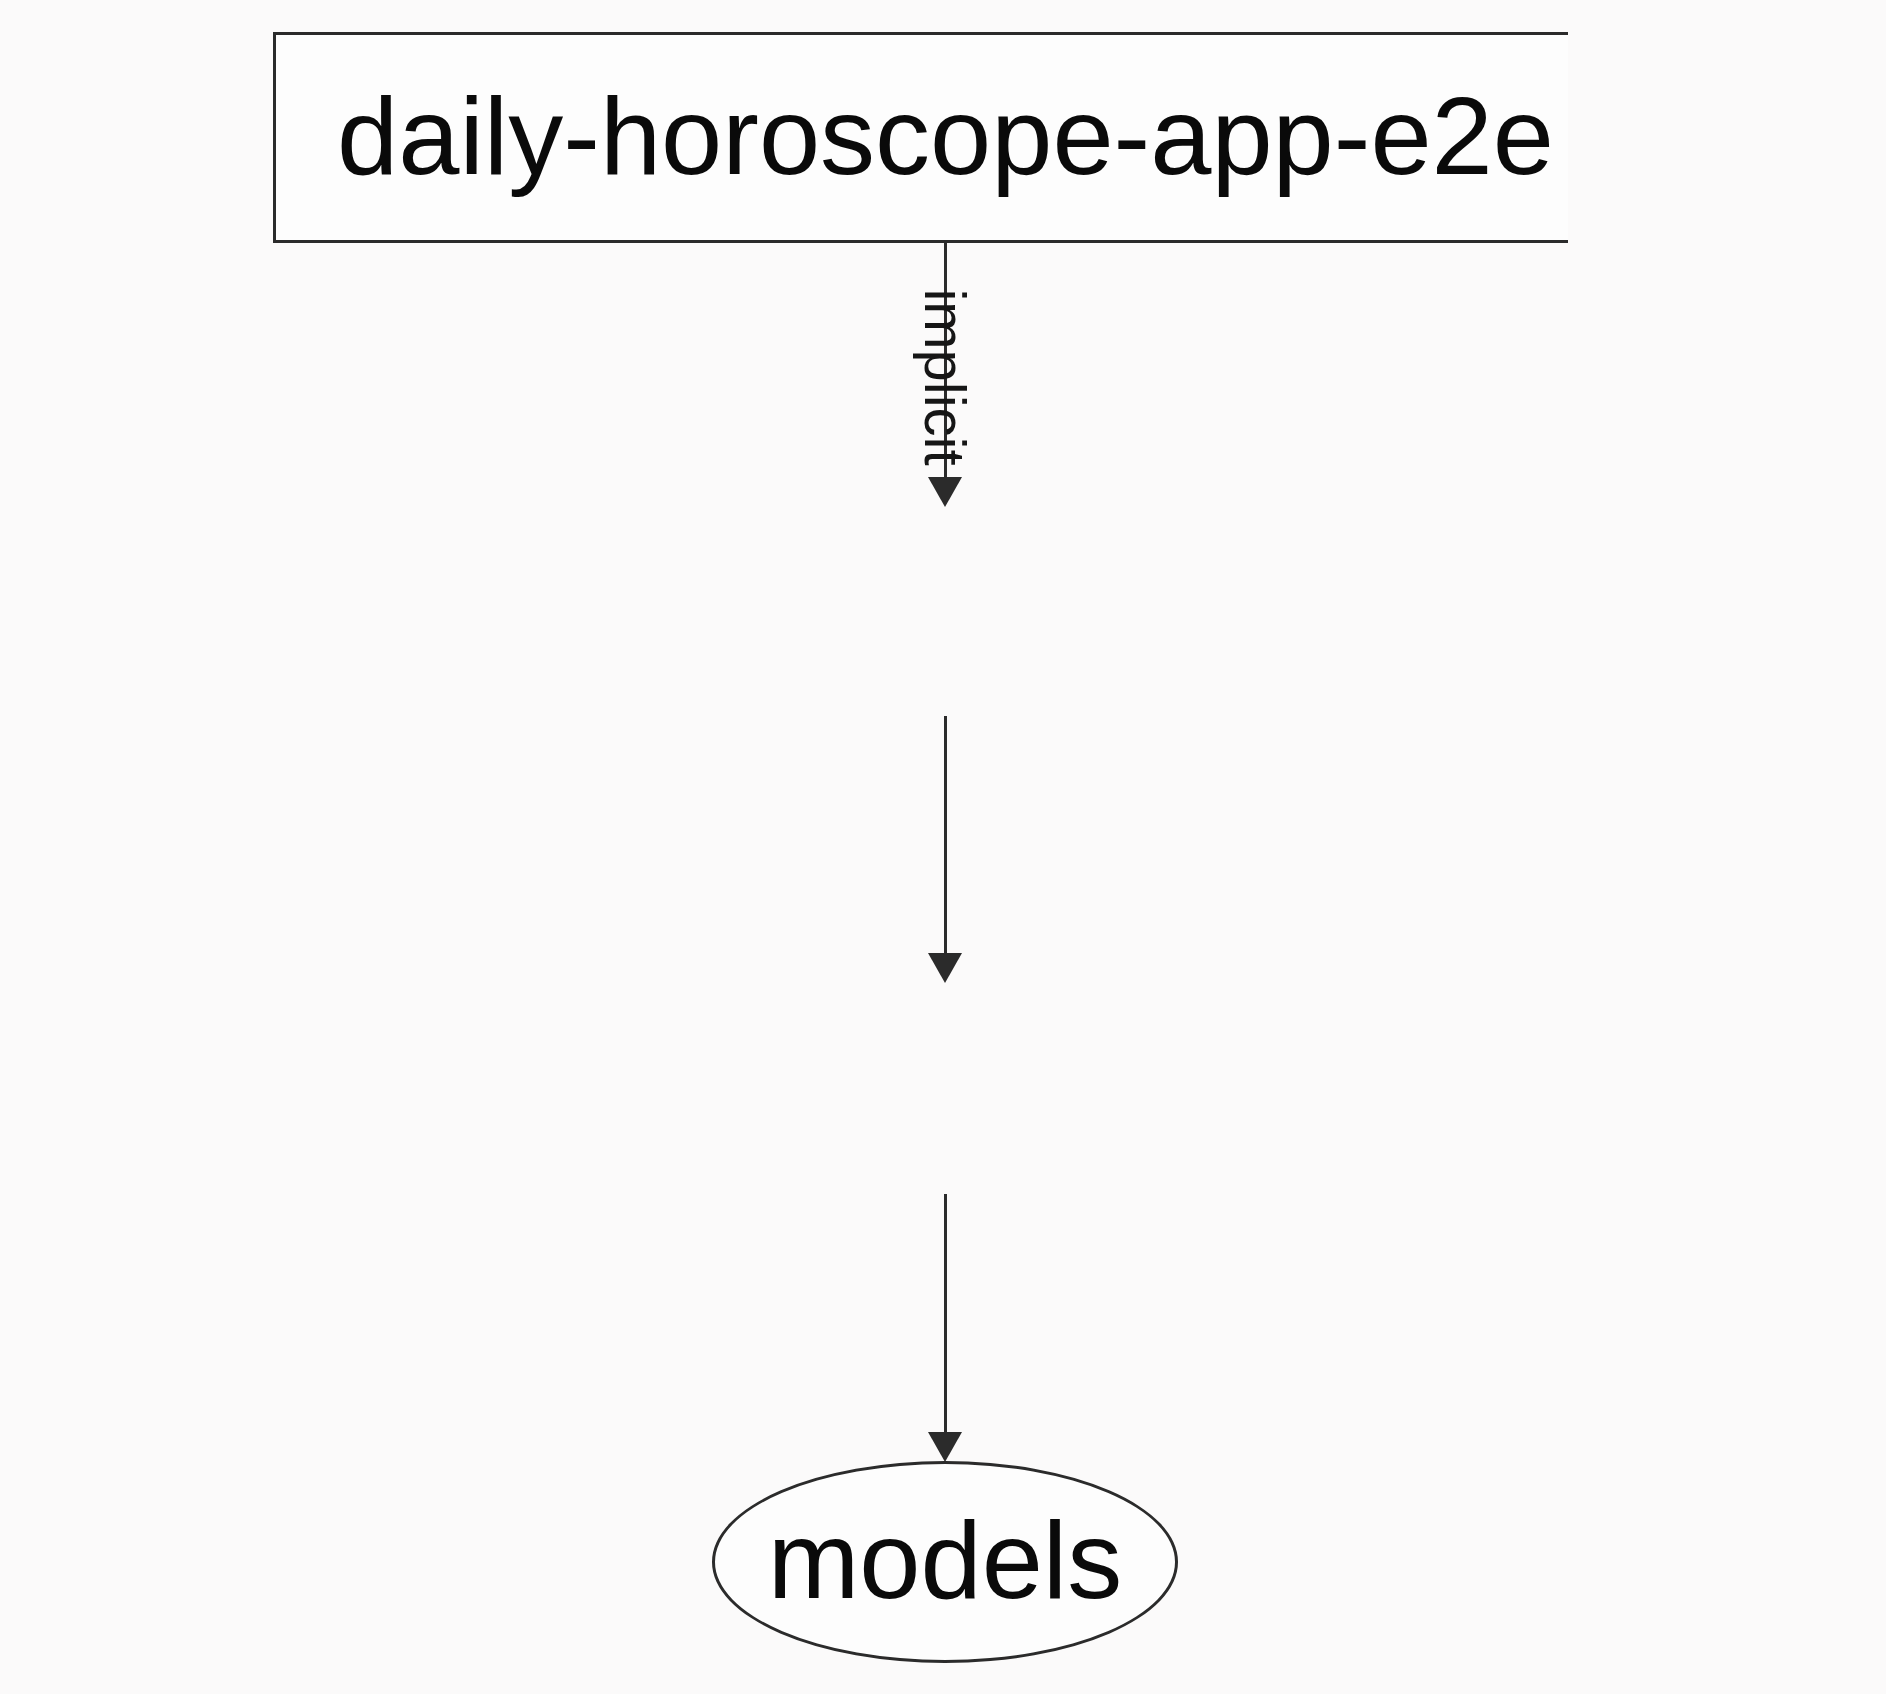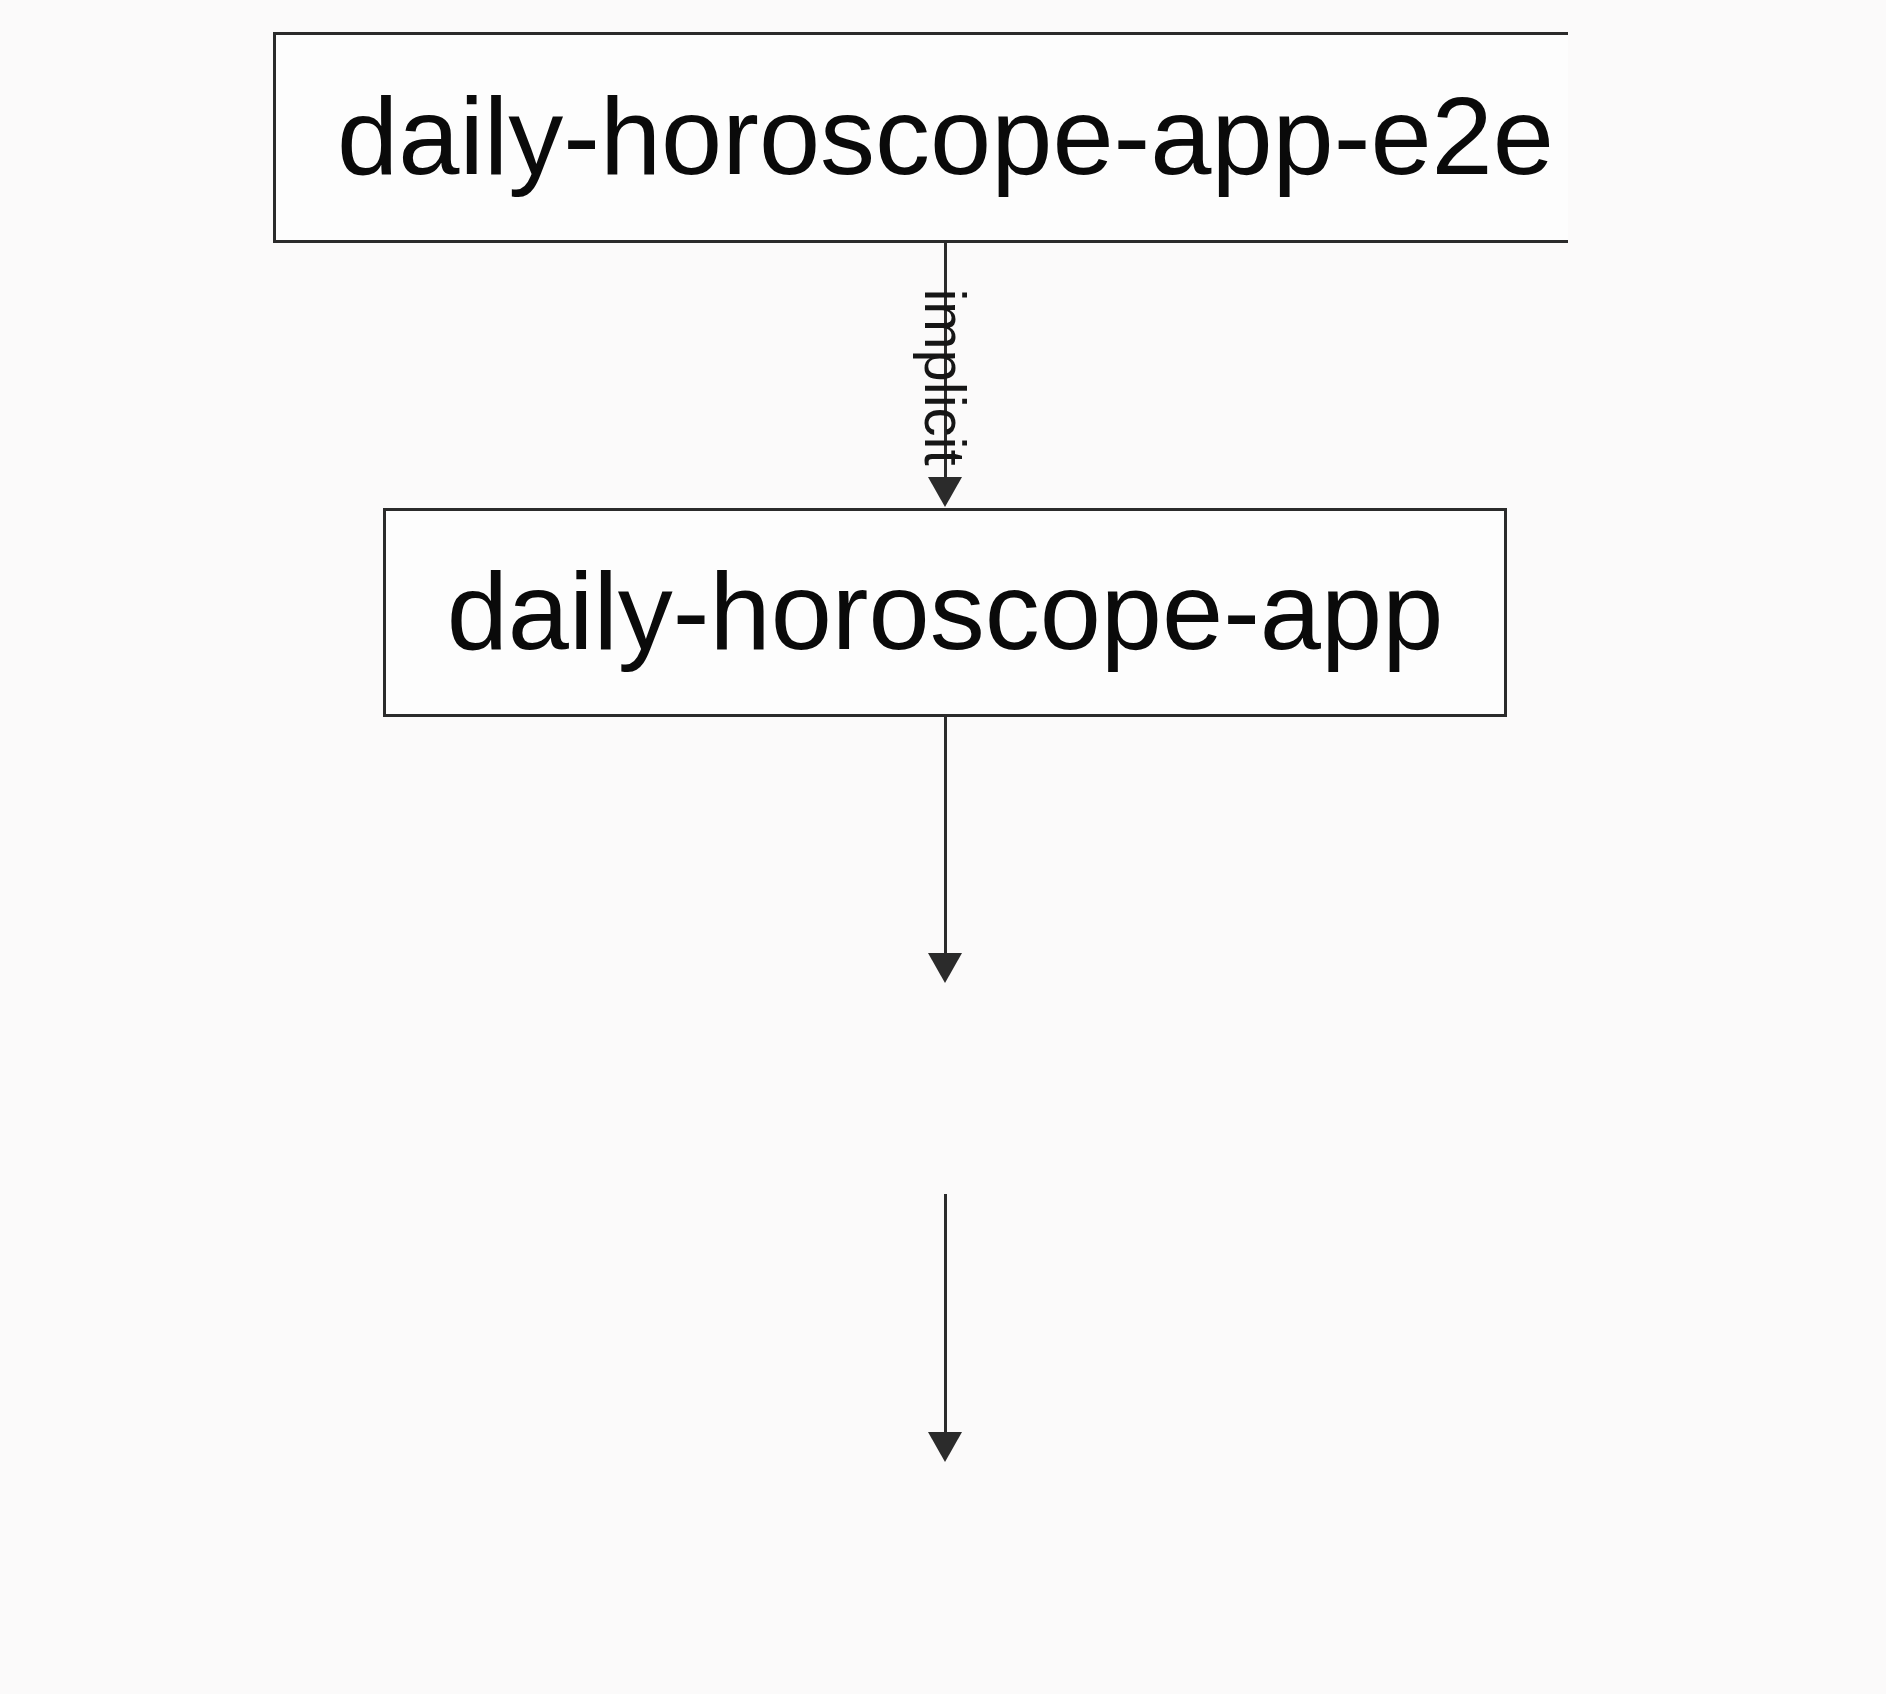--- a/index.html
+++ b/index.html
@@ -80,25 +80,25 @@
 <div class="canvas">
 
   <div class="node n-e2e">
     <span class="nlabel">daily-horoscope-app-e2e</span>
   </div>
 
   <div class="edge e1"></div>
   <div class="edge-label">implicit</div>
   <div class="arrowhead a1"></div>
 
-  <div class="node n-app">
-    <span class="nlabel">daily-horoscope-app</span>
-  </div>
 
   <div class="edge e2"></div>
   <div class="arrowhead a2"></div>
 
 
   <div class="edge e3"></div>
   <div class="arrowhead a3"></div>
 
+  <div class="node ellipse n-models">
+    <span class="nlabel">models</span>
+  </div>
 
 </div>
 
 </body></html>

